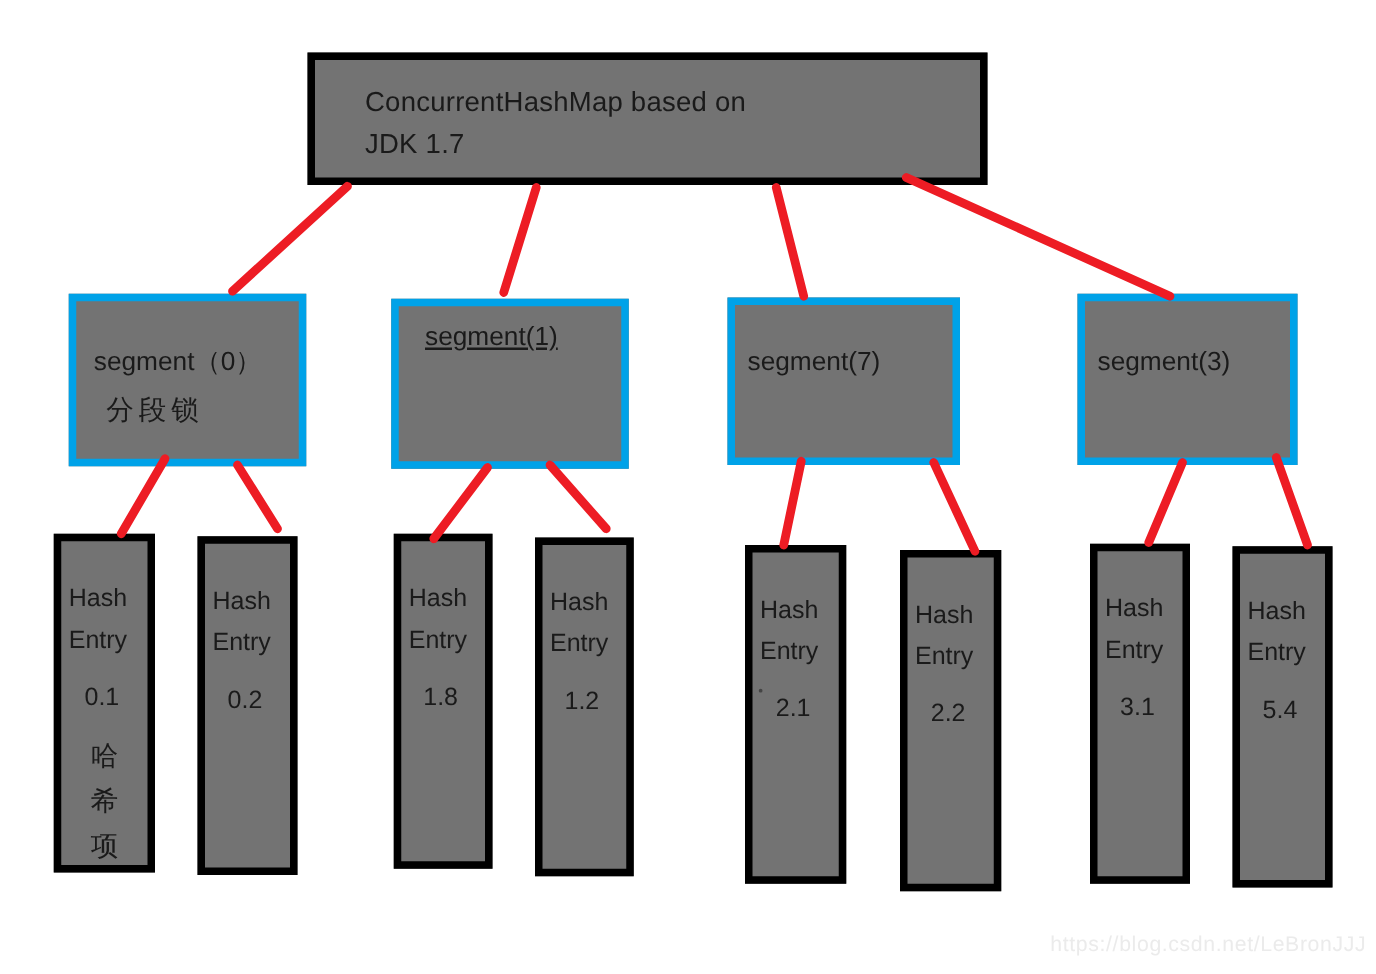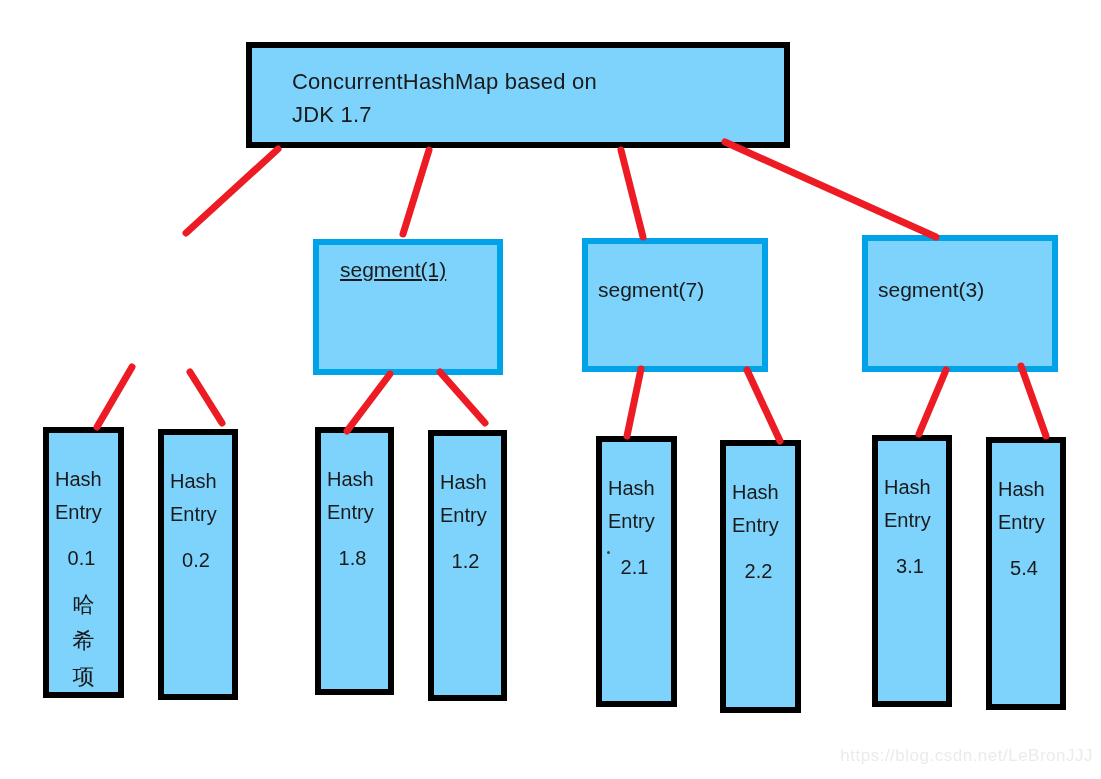--- a/index.html
+++ b/index.html
@@ -8,36 +8,36 @@
     width: 1101px;
     height: 779px;
     background: #ffffff;
     overflow: hidden;
     font-family: "Liberation Sans", "DejaVu Sans", sans-serif;
     color: #1a1a1a;
   }
   .node {
     position: absolute;
     box-sizing: border-box;
-    background: #7dd3fc;
+    background: #737373;
   }
   .root-box {
     left: 246px; top: 42px; width: 544px; height: 106px;
     border: 6px solid #000000;
     font-size: 22px; line-height: 33px;
     padding: 17px 0 0 40px;
     letter-spacing: 0.2px;
   }
   .seg-box { border: 6px solid #00A2E8; }
   .seg-label { position: absolute; font-size: 21px; white-space: nowrap; }
   .seg-sublabel { position: absolute; font-size: 22px; white-space: nowrap; letter-spacing: 4px; }
   #seg0 { left: 55px;  top: 235px; width: 190px; height: 138px; }
   #seg1 { left: 313px; top: 239px; width: 190px; height: 136px; }
   #seg2 { left: 582px; top: 238px; width: 186px; height: 134px; }
-  #seg3 { left: 862px; top: 235px; width: 196px; height: 137px; }
+  #seg3 { left: 862px; top: 235px; width: 176px; height: 137px; }
   #seg0 .seg-label { left: 14px; top: 34px; }
   #seg0 .seg-sublabel { left: 24px; top: 72px; }
   #seg1 .seg-label { left: 21px; top: 13px; text-decoration: underline; }
   #seg2 .seg-label { left: 10px; top: 34px; }
   #seg3 .seg-label { left: 10px; top: 37px; }
   .hash-box { border: 6px solid #000000; }
   #h01 { left: 43px;  top: 427px; width: 81px; height: 271px; }
   #h02 { left: 158px; top: 429px; width: 80px; height: 271px; }
   #h11 { left: 315px; top: 427px; width: 79px; height: 268px; }
   #h12 { left: 428px; top: 430px; width: 79px; height: 271px; }
@@ -77,20 +77,24 @@
 </head>
 <body>
 
 <div class="stage">
 
   <div class="node root-box">
     <div>ConcurrentHashMap based on</div>
     <div>JDK 1.7</div>
   </div>
 
+  <div class="node seg-box" id="seg0">
+    <span class="seg-label">segment（0）</span>
+    <span class="seg-sublabel">分段锁</span>
+  </div>
   <div class="node seg-box" id="seg1">
     <span class="seg-label">segment(1)</span>
   </div>
   <div class="node seg-box" id="seg2">
     <span class="seg-label">segment(7)</span>
   </div>
   <div class="node seg-box" id="seg3">
     <span class="seg-label">segment(3)</span>
   </div>
 

